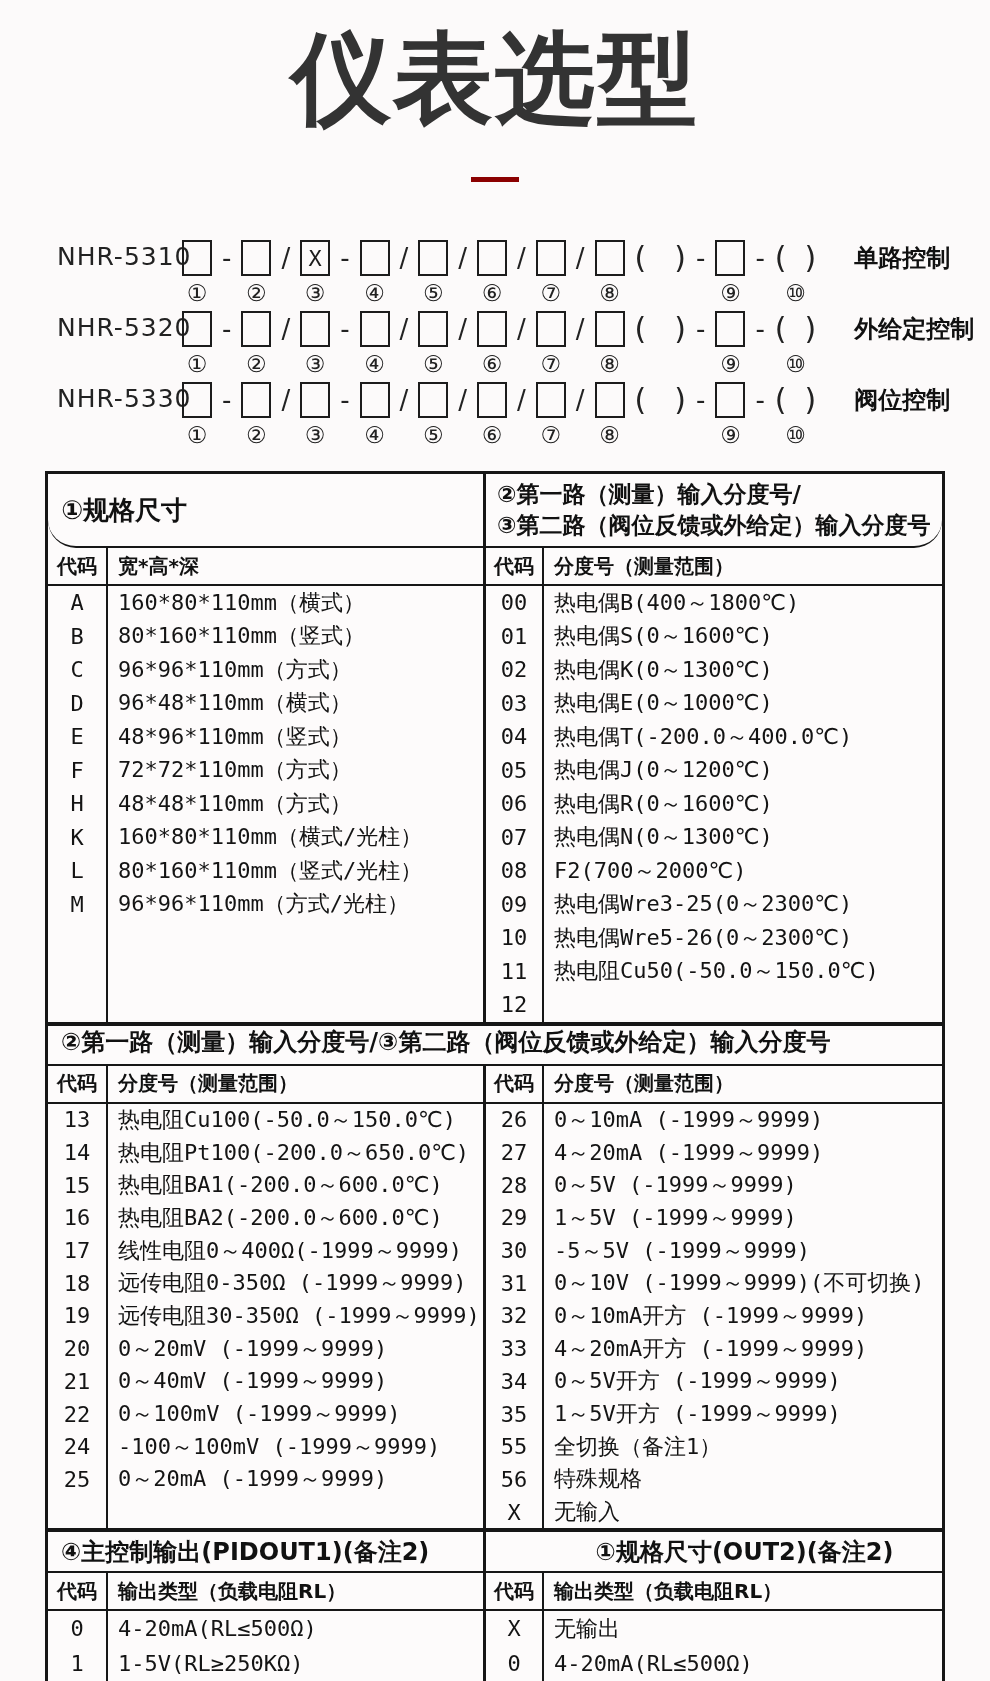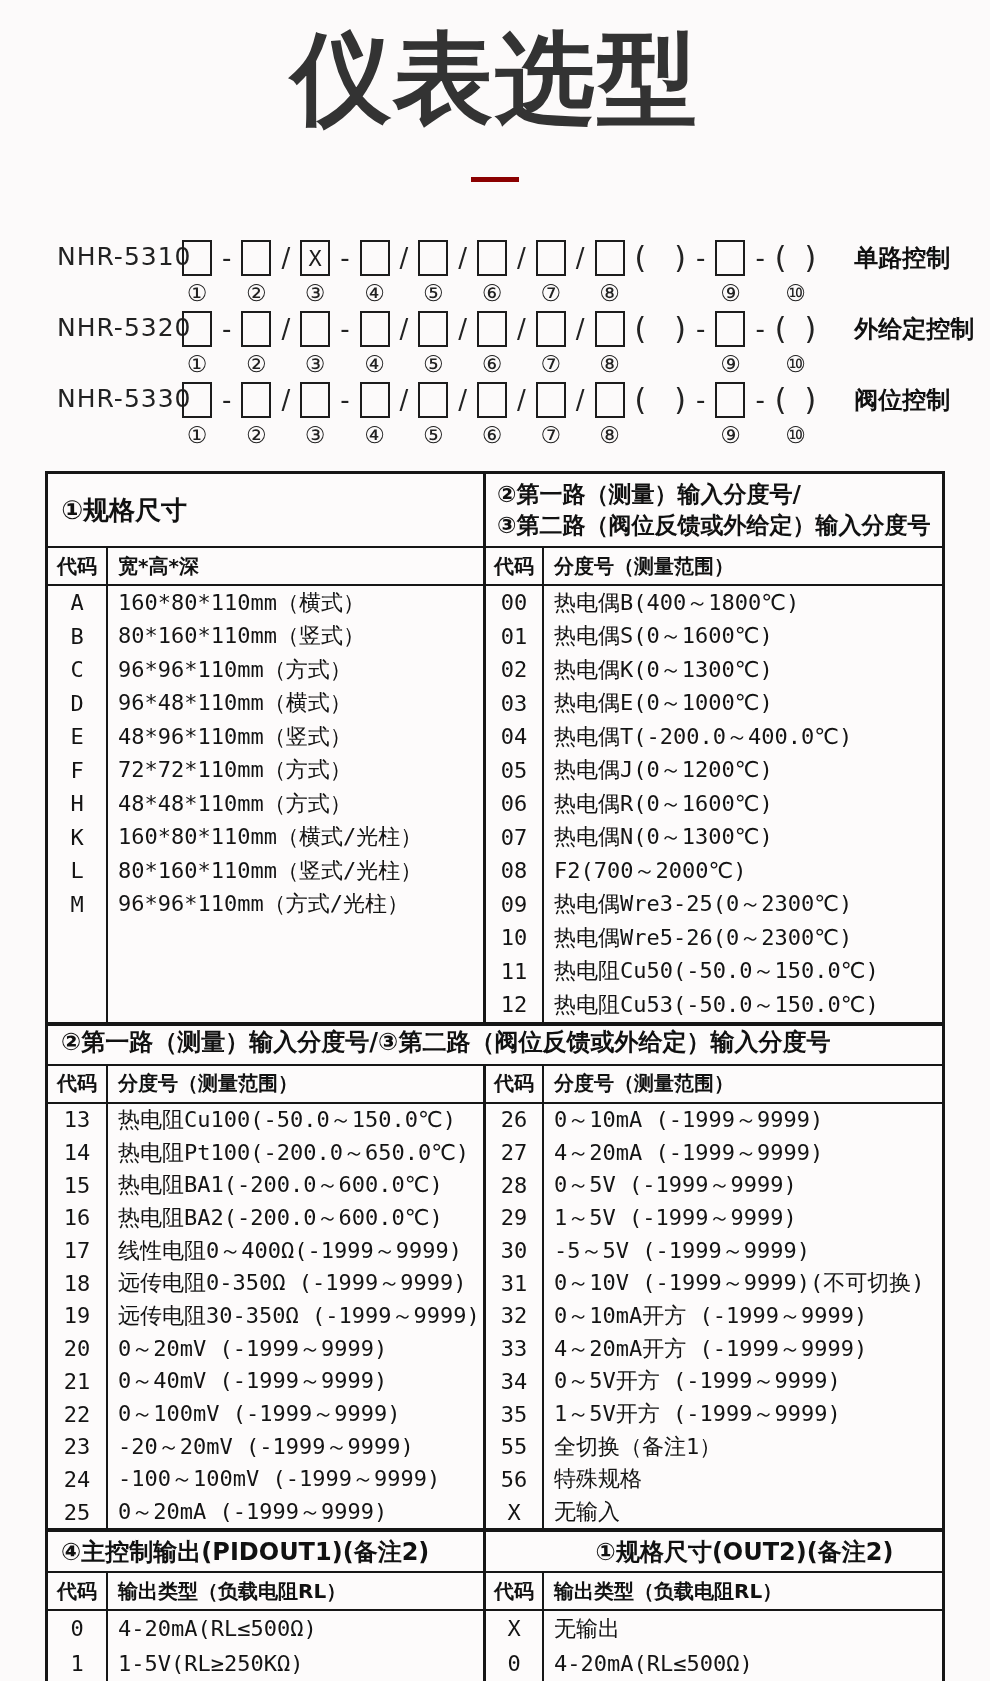--- a/index.html
+++ b/index.html
@@ -41,21 +41,21 @@
     font-size:24px;font-weight:bold;line-height:36px;margin-left:28px;
     white-space:nowrap;color:#111;
   }
   
   .seltable{
     width:900px;margin:24px 0 0 45px;
     border:3px solid #161616;background:#fdfbfb;box-sizing:border-box;
   }
   .sec + .sec{border-top:4px solid #161616;}
   .sec-head{display:flex;border-bottom:2px solid #161616;}
-  .sec1 .sec-head{height:72px;}
+  .sec1 .sec-head{height:72px;border-radius:28px;}
   .head-left{
     width:438px;flex-shrink:0;border-right:3px solid #161616;box-sizing:border-box;
     display:flex;align-items:center;padding-left:13px;
     font-weight:bold;font-size:26px;color:#111;
   }
   .head-right{
     flex:1;display:flex;flex-direction:column;justify-content:center;
     padding-left:11px;font-weight:bold;font-size:23px;line-height:1.35;color:#111;
   }
   .sec2 .sec-head{height:38px;align-items:flex-start;padding-left:13px;
@@ -382,21 +382,20 @@
           <div class="trow">
             <span class="c-code">10</span>
             <span class="c-desc">热电偶Wre5-26(0～2300℃)</span>
           </div>
           <div class="trow">
             <span class="c-code">11</span>
             <span class="c-desc">热电阻Cu50(-50.0～150.0℃)</span>
           </div>
           <div class="trow">
             <span class="c-code">12</span>
-            <span class="c-desc">热电阻Cu53(-50.0～150.0℃)</span>
           </div>
       </div>
     </div>
   </div>
 
   <div class="sec sec2">
     <div class="sec-head">
       <span>②第一路（测量）输入分度号/③第二路（阀位反馈或外给定）输入分度号</span>
     </div>
     <div class="sec-body">
@@ -439,24 +438,20 @@
           </div>
           <div class="trow">
             <span class="c-code">21</span>
             <span class="c-desc">0～40mV (-1999～9999)</span>
           </div>
           <div class="trow">
             <span class="c-code">22</span>
             <span class="c-desc">0～100mV (-1999～9999)</span>
           </div>
           <div class="trow">
-            <span class="c-code">23</span>
-            <span class="c-desc">-20～20mV (-1999～9999)</span>
-          </div>
-          <div class="trow">
             <span class="c-code">24</span>
             <span class="c-desc">-100～100mV (-1999～9999)</span>
           </div>
           <div class="trow">
             <span class="c-code">25</span>
             <span class="c-desc">0～20mA (-1999～9999)</span>
           </div>
       </div>
       <div class="half hright">
         <div class="subhead">

